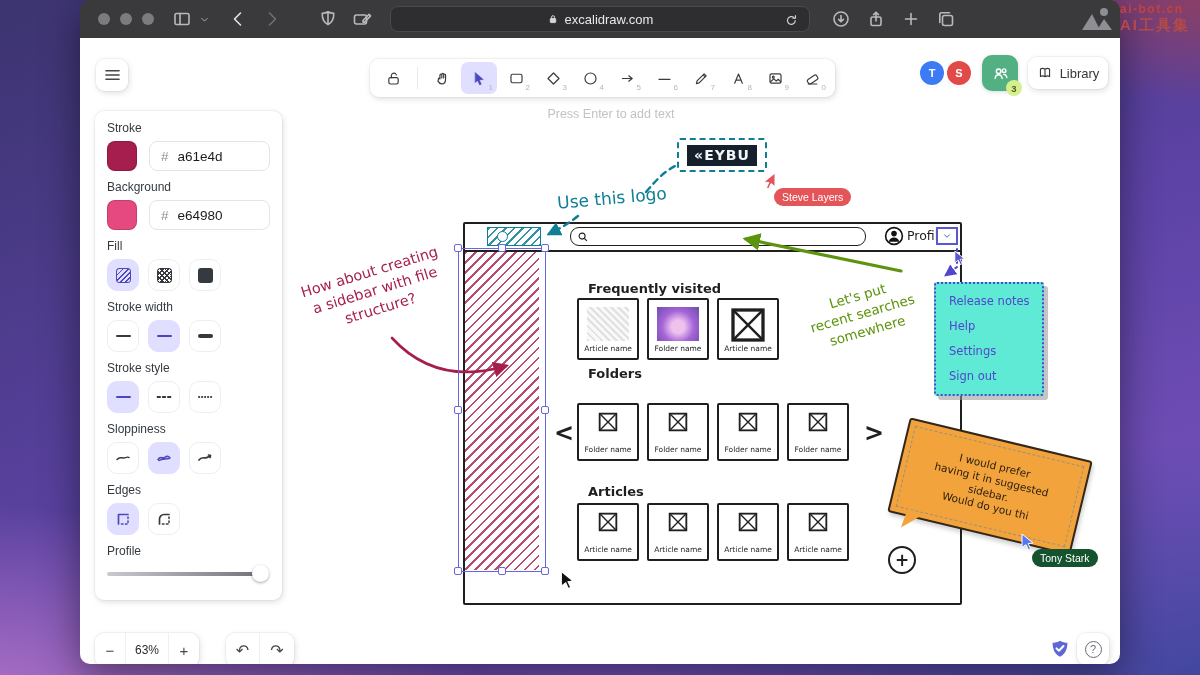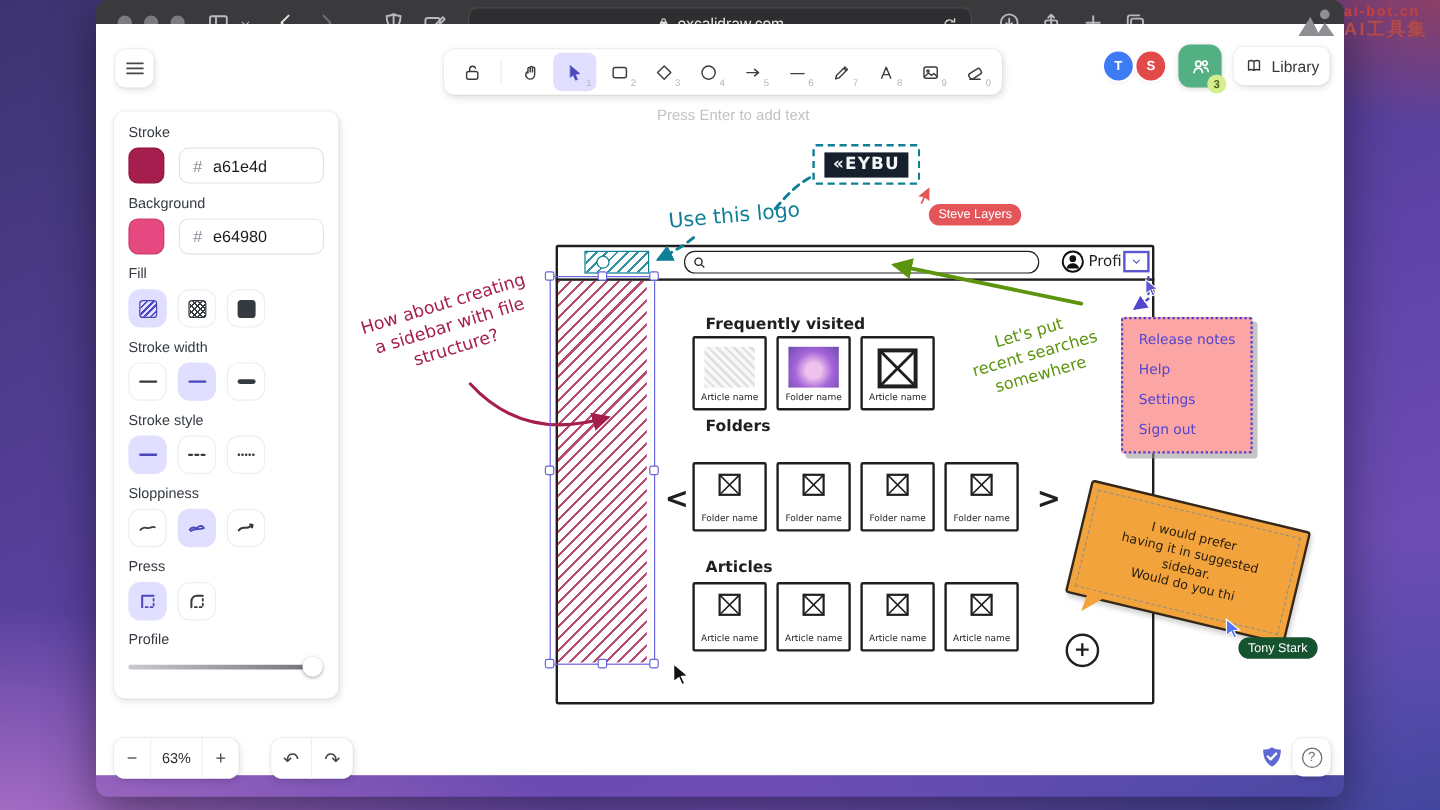--- a/index.html
+++ b/index.html
@@ -10,21 +10,21 @@
       radial-gradient(90% 70% at 105% -5%, #a23f52 0%, rgba(162,63,82,0) 30%),
       radial-gradient(120% 90% at -8% 112%, #c77fd0 0%, rgba(199,127,208,0) 42%),
       radial-gradient(130% 100% at 112% 112%, #27408f 0%, rgba(39,64,143,0) 48%),
       linear-gradient(160deg, #3c3470 0%, #5d43a6 55%, #7d55c0 100%);
     position:relative;
   }
   svg{display:block}
   
   .window{ position:absolute; left:80px; top:0; width:1040px; height:664px;
     border-radius:10px; overflow:hidden; box-shadow:0 12px 40px rgba(0,0,0,.45); }
-  .titlebar{ position:relative; height:20px; background:#3a3a3c; display:flex; align-items:center; }
+  .titlebar{ position:relative; height:38px; background:#3a3a3c; display:flex; align-items:center; }
   .tl{ width:12px; height:12px; border-radius:50%; background:#7c7c80; position:absolute; top:13px; }
   .tb-ic{ position:absolute; top:9px; width:20px; height:20px; color:#b9b9bd; display:flex; align-items:center; justify-content:center; }
   .tb-ic svg{ width:20px; height:20px; stroke:currentColor; fill:none; stroke-width:1.6; stroke-linecap:round; stroke-linejoin:round; }
   .addr{ position:absolute; left:310px; top:6px; width:420px; height:26px; background:#2e2e30;
     border:1px solid #4a4a4c; border-radius:8px; display:flex; align-items:center; justify-content:center; gap:6px;
     color:#e8e8e8; font-size:13px; }
   .addr .reload{ position:absolute; right:8px; top:3px; color:#cfcfcf; }
   
   .app{ position:relative; width:1040px; height:626px; background:#ffffff; font-family:"Liberation Sans",sans-serif; }
   .island{ background:#fff; border-radius:9px; box-shadow:0 0 0 1px rgba(0,0,0,.035), 1px 2px 6px rgba(0,0,0,.13); }
@@ -119,21 +119,21 @@
     display:flex; align-items:center; justify-content:center; font-size:17px; font-weight:bold; color:#1f1f1f; background:#fff; z-index:9;}
   .keybu-dash{ left:597px; top:100px; width:90px; height:34px; border:2.4px dashed #0e7f95; border-radius:3px;
     display:flex; align-items:center; justify-content:center; }
   .keybu{ background:#16202c; color:#f3f5f7; font-weight:bold; font-size:14px; letter-spacing:1px;
     padding:2px 7px 3px; }
   .note-teal{ left:477px; top:150px; font-size:17px; color:#0e7f95; transform:rotate(-5deg); }
   .note-red{ left:200px; top:224px; width:190px; text-align:center; font-size:14.5px; line-height:1.3;
     color:#a61e4d; transform:rotate(-17deg); }
   .note-green{ left:710px; top:248px; width:145px; text-align:center; font-size:13.5px; line-height:1.35;
     color:#5c940d; transform:rotate(-16deg); }
-  .menu{ left:854px; top:244px; width:110px; height:114px; background:#fca5a5; border:2px dotted #5246cc;
+  .menu{ left:854px; top:244px; width:110px; height:114px; background:#5eead4; border:2px dotted #5246cc;
     border-radius:3px; box-shadow:4px 4px 0 rgba(150,150,150,.55); padding:10px 0 0 13px; z-index:9;}
   .menu .mi{ font-size:11.5px; color:#5246cc; margin-bottom:11px; }
   .sticky{ left:816px; top:400px; width:188px; height:97px; background:#f2a33c; border:2px solid #33271a;
     border-radius:3px; transform:rotate(13.5deg); z-index:10; box-shadow:2px 3px 4px rgba(0,0,0,.18);}
   .sticky .inner{ position:absolute; inset:5px; border:1.5px dashed #99917f; display:flex; align-items:center;
     justify-content:center; text-align:center; font-size:10.5px; line-height:1.3; color:#241c10; }
   .sticky .tail{ position:absolute; left:16px; bottom:-15px; width:0; height:0;
     border-top:20px solid #f2a33c; border-right:17px solid transparent; transform:rotate(6deg); }
   .cursor-label{ position:absolute; color:#fff; font-size:10.5px; padding:3px 8px; border-radius:9px; z-index:12;}
   .cursor{ position:absolute; z-index:12; }
@@ -525,21 +525,21 @@
               <path d="M2 9.5 C 4.5 5.5, 6.5 9, 8.5 7.5 S 12.5 6, 14 8 M3 10.5 C 6 8, 9 9.5, 13 8.5"></path>
             </svg>
         </div>
         <div class="opt">
           <svg viewBox="0 0 16 16">
               <path d="M2 10 C 5 5.5, 8 9.5, 11 7 l2.5-1.5 M11.5 5 l2 .5 -.5 2" stroke-width="1.7"></path>
             </svg>
         </div>
       </div>
 
-      <div class="sec-label">Press</div>
+      <div class="sec-label">Edges</div>
       <div class="opts">
         <div class="opt active">
           <svg viewBox="0 0 16 16">
               <path d="M3.5 13 V3.5 H13" stroke-width="1.7"></path>
               <path d="M13 6 v7 h-7" stroke-dasharray="1.6 2.4"></path>
             </svg>
         </div>
         <div class="opt">
           <svg viewBox="0 0 16 16">
               <path d="M3.5 13 V8 a4.5 4.5 0 0 1 4.5-4.5 H13" stroke-width="1.7"></path>

